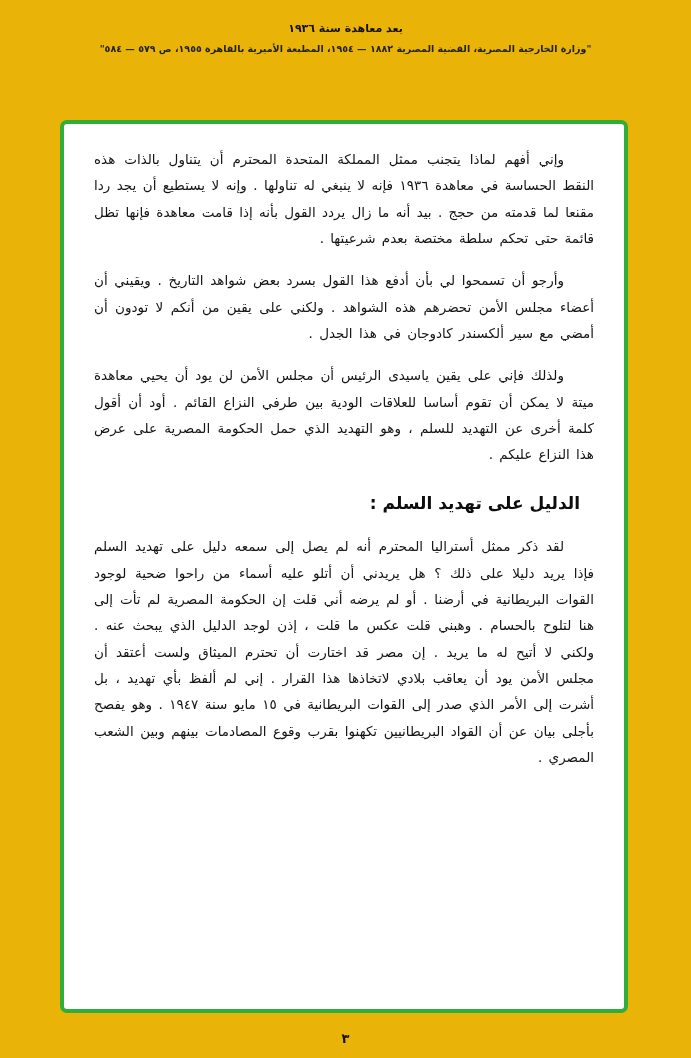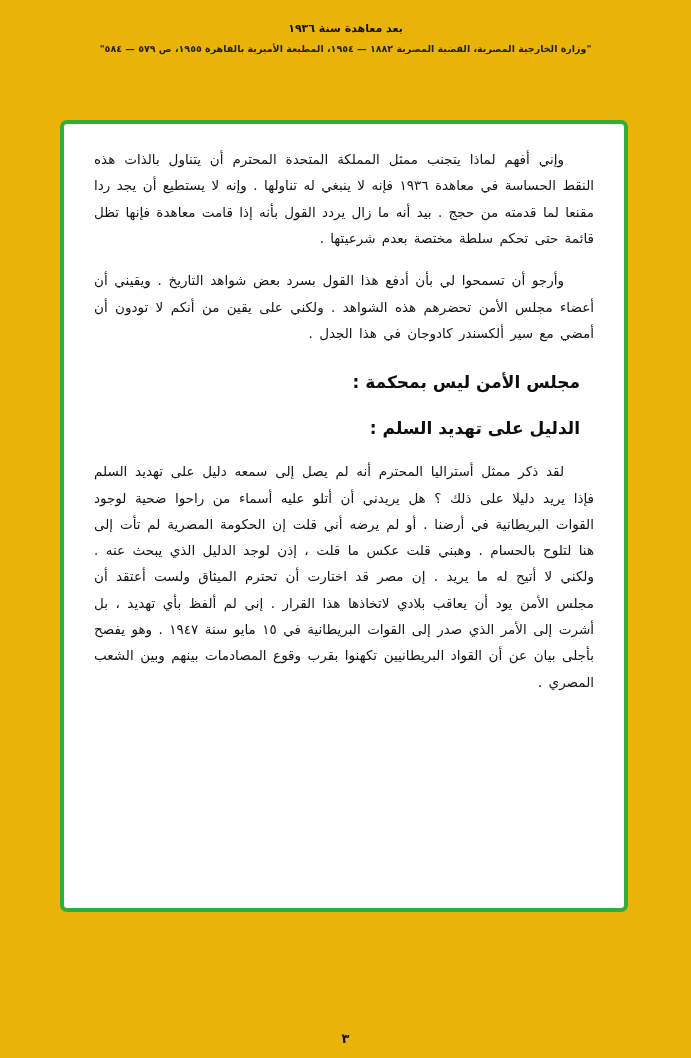--- a/index.html
+++ b/index.html
@@ -36,21 +36,21 @@
     font-size: 9.5px;
     font-weight: bold;
     color: #222222;
     padding: 0 40px;
   }
   .content-box {
     position: absolute;
     top: 120px;
     right: 63px;
     left: 60px;
-    height: 792px;
+    height: 893px;
     border: 4px solid #2fae3a;
     border-radius: 7px;
     padding: 22px 30px 20px 30px;
     background: #ffffff;
   }
   .para {
     font-size: 13.5px;
     line-height: 1.95;
     text-align: justify;
     text-indent: 30px;
@@ -85,23 +85,23 @@
 
 
   <div class="source-line">"وزارة الخارجية المصرية، القضية المصرية ١٨٨٢ — ١٩٥٤، المطبعة الأميرية بالقاهرة ١٩٥٥، ص ٥٧٩ — ٥٨٤"</div>
 
   <div class="content-box">
 
     <p class="para">وإني أفهم لماذا يتجنب ممثل المملكة المتحدة المحترم أن يتناول بالذات هذه النقط الحساسة في معاهدة ١٩٣٦ فإنه لا ينبغي له تناولها . وإنه لا يستطيع أن يجد ردا مقنعا لما قدمته من حجج . بيد أنه ما زال يردد القول بأنه إذا قامت معاهدة فإنها تظل قائمة حتى تحكم سلطة مختصة بعدم شرعيتها .</p>
 
     <p class="para">وأرجو أن تسمحوا لي بأن أدفع هذا القول بسرد بعض شواهد التاريخ . ويقيني أن أعضاء مجلس الأمن تحضرهم هذه الشواهد . ولكني على يقين من أنكم لا تودون أن أمضي مع سير ألكسندر كادوجان في هذا الجدل .</p>
 
-    <h2 class="section-heading">مجلس الأمن ليس بمحكمة :</h2>
 
 
+    <p class="para">ولذلك فإني على يقين ياسيدى الرئيس أن مجلس الأمن لن يود أن يحيي معاهدة ميتة لا يمكن أن تقوم أساسا للعلاقات الودية بين طرفي النزاع القائم .  أود أن أقول كلمة أخرى عن التهديد للسلم ، وهو التهديد الذي حمل الحكومة المصرية على عرض هذا النزاع عليكم .</p>
 
     <h2 class="section-heading">الدليل على تهديد السلم :</h2>
 
     <p class="para">لقد ذكر ممثل أستراليا المحترم أنه لم يصل إلى سمعه دليل على تهديد السلم فإذا يريد دليلا على ذلك ؟ هل يريدني أن أتلو عليه أسماء من راحوا ضحية لوجود القوات البريطانية في أرضنا .  أو لم يرضه أني قلت إن الحكومة المصرية لم تأت إلى هنا لتلوح بالحسام .  وهبني قلت عكس ما قلت ، إذن لوجد الدليل الذي يبحث عنه . ولكني لا أتيح له ما يريد .  إن مصر قد اختارت أن تحترم الميثاق ولست أعتقد أن مجلس الأمن يود أن يعاقب بلادي لاتخاذها هذا القرار .  إني لم ألفظ بأي تهديد ، بل أشرت إلى الأمر الذي صدر إلى القوات البريطانية في ١٥ مايو سنة ١٩٤٧ .  وهو يفصح بأجلى بيان عن أن القواد البريطانيين تكهنوا بقرب وقوع المصادمات بينهم وبين الشعب المصري .</p>
 
   </div>
 
   <div class="page-number">٣</div>
 
 </div>

